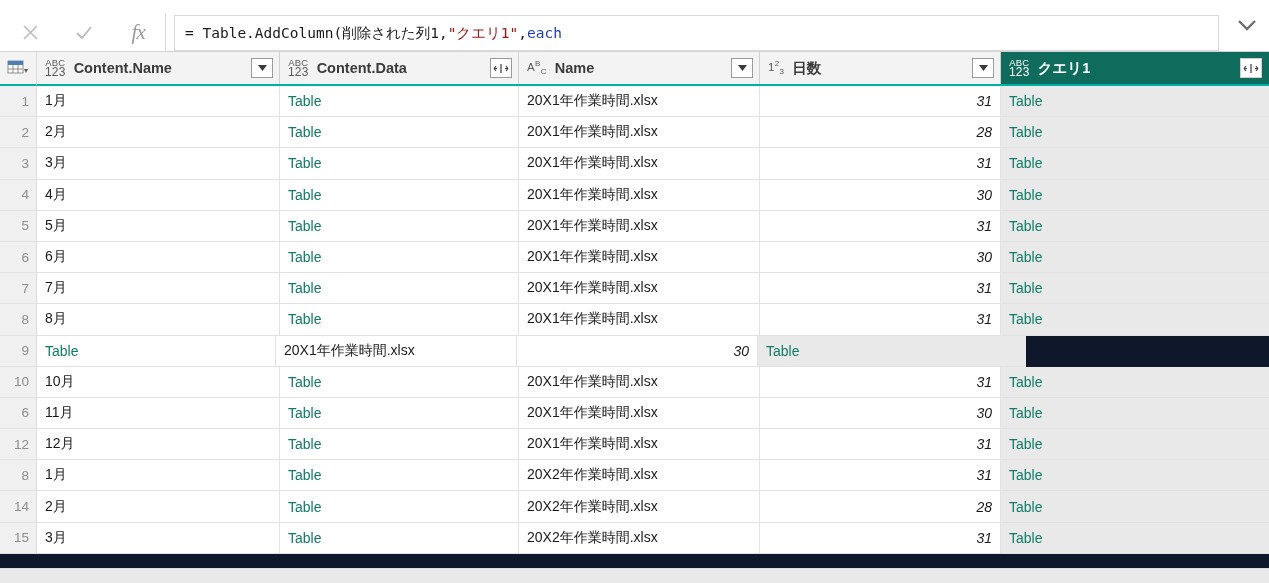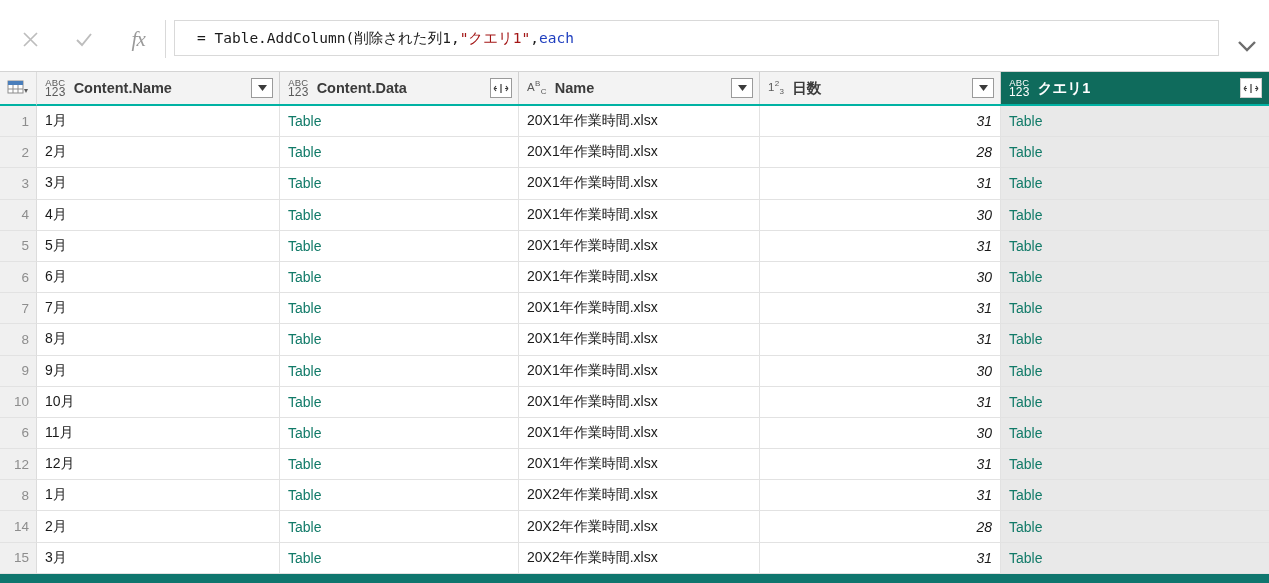--- a/index.html
+++ b/index.html
@@ -11,22 +11,21 @@
     overflow: hidden;
   }
 
   
   #formula-bar {
     position: relative;
     height: 52px;
     background: #ffffff;
     border-bottom: 1px solid #d4d4d4;
     display: flex;
-    align-items: flex-start;
-    margin-top: 20px;
+    align-items: flex-end;
   }
   .fb-icons {
     width: 162px;
     height: 38px;
     margin-left: 4px;
     display: flex;
     align-items: center;
     justify-content: space-around;
     border-right: 1px solid #d9d9d9;
     flex: 0 0 auto;
@@ -46,42 +45,42 @@
   }
   #formula-input {
     flex: 1 1 auto;
     height: 36px;
     margin-left: 8px;
     margin-right: 6px;
     border: 1px solid #d9d9d9;
     background: #ffffff;
     display: flex;
     align-items: center;
-    padding-left: 22px;
+    padding-left: 10px;
     font-family: "DejaVu Sans Mono", monospace;
     font-size: 14.5px;
     color: #1a1a1a;
     white-space: nowrap;
     overflow: hidden;
   }
   .tok-str { color: #a31515; }
   .tok-kw  { color: #1f3fbf; }
   #formula-expand {
     width: 44px; height: 52px;
     flex: 0 0 auto;
     display: flex; align-items: center; justify-content: center;
     color: #6d6d6d;
   }
 
   
   #grid {
     position: relative;
     width: 1269px;
     height: 531px;
-    background: #0f766e;
+    background: #0f172a;
     overflow: hidden;
   }
 
   .row {
     display: flex;
     height: 31.2px;
     align-items: stretch;
   }
 
   
@@ -373,21 +372,20 @@
       <div class="row">
         <div class="gutter">8</div>
         <div class="cell c0">8月</div>
         <div class="cell c1 link">Table</div>
         <div class="cell c2">20X1年作業時間.xlsx</div>
         <div class="cell c3 num">31</div>
         <div class="cell c4 link selcol">Table</div>
       </div>
       <div class="row">
         <div class="gutter">9</div>
-        <div class="cell c0">9月</div>
         <div class="cell c1 link">Table</div>
         <div class="cell c2">20X1年作業時間.xlsx</div>
         <div class="cell c3 num">30</div>
         <div class="cell c4 link selcol">Table</div>
       </div>
       <div class="row">
         <div class="gutter">10</div>
         <div class="cell c0">10月</div>
         <div class="cell c1 link">Table</div>
         <div class="cell c2">20X1年作業時間.xlsx</div>

